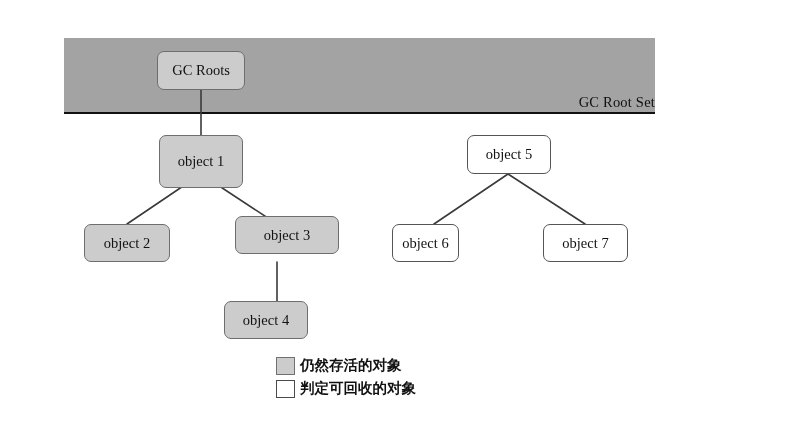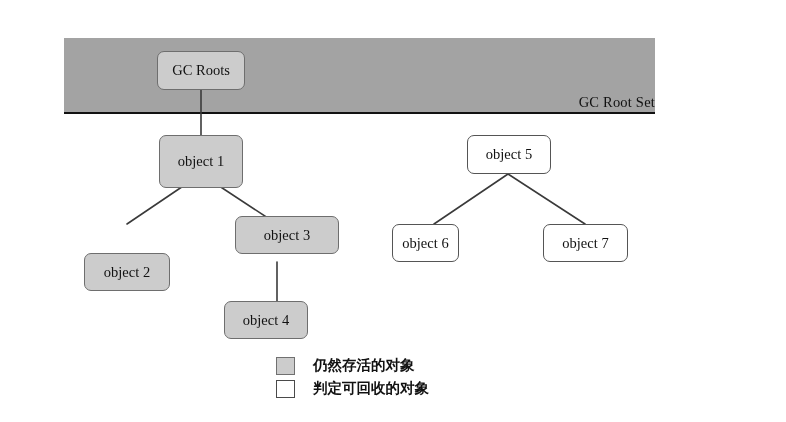--- a/index.html
+++ b/index.html
@@ -81,21 +81,21 @@
   .legend-swatch {
     width: 19px;
     height: 18px;
     box-sizing: border-box;
     border: 1.4px solid #707070;
     flex: 0 0 auto;
   }
   .legend-swatch.alive { background: #cccccc; }
   .legend-swatch.dead  { background: #ffffff; border-color: #4a4a4a; }
   .legend-label {
-    margin-left: 18px;
+    margin-left: 5px;
     font-family: Liberation Serif, serif;
     font-size: 14.5px;
     font-weight: 700;
     color: #111111;
     white-space: nowrap;
   }
 </style>
 </head>
 <body>
 
@@ -117,21 +117,21 @@
   </svg>
 
   <div class="node alive" style="left:157px; top:51px; width:88px; height:39px;">
     <span>GC Roots</span>
   </div>
 
   <div class="node alive" style="left:159px; top:135px; width:84px; height:53px;">
     <span>object 1</span>
   </div>
 
-  <div class="node alive" style="left:84px; top:224px; width:86px; height:38px;margin-top:29px;">
+  <div class="node alive" style="left:84px; top:224px; width:86px; height:38px;">
     <span>object 2</span>
   </div>
 
   <div class="node alive" style="left:235px; top:216px; width:104px; height:38px;">
     <span>object 3</span>
   </div>
 
   <div class="node alive" style="left:224px; top:301px; width:84px; height:38px;">
     <span>object 4</span>
   </div>

